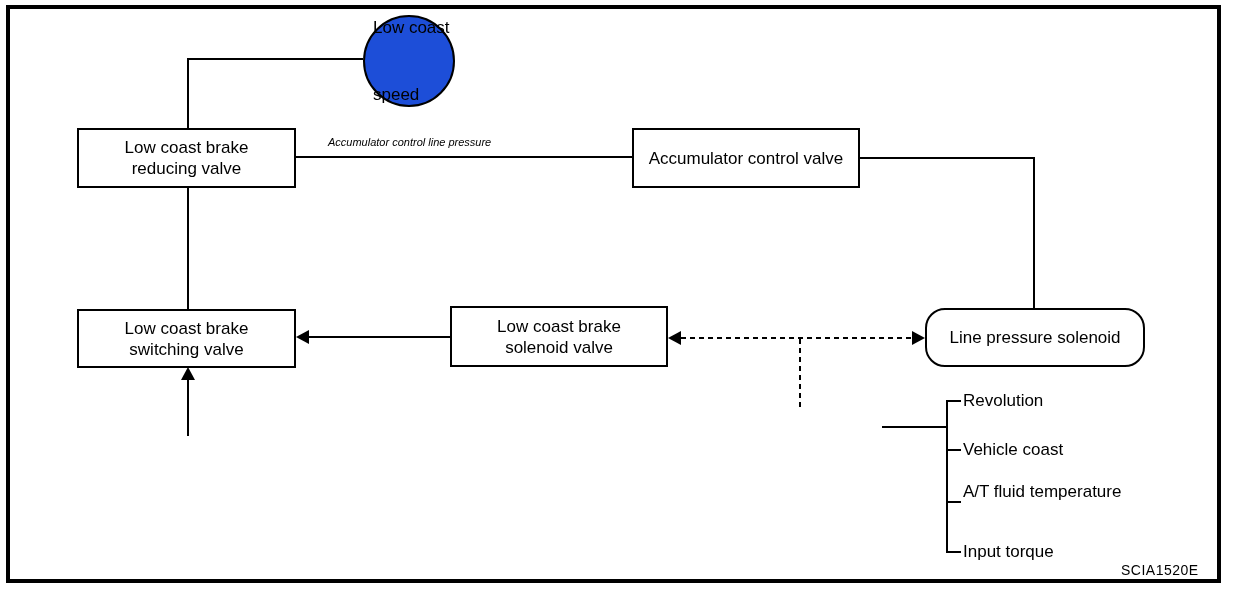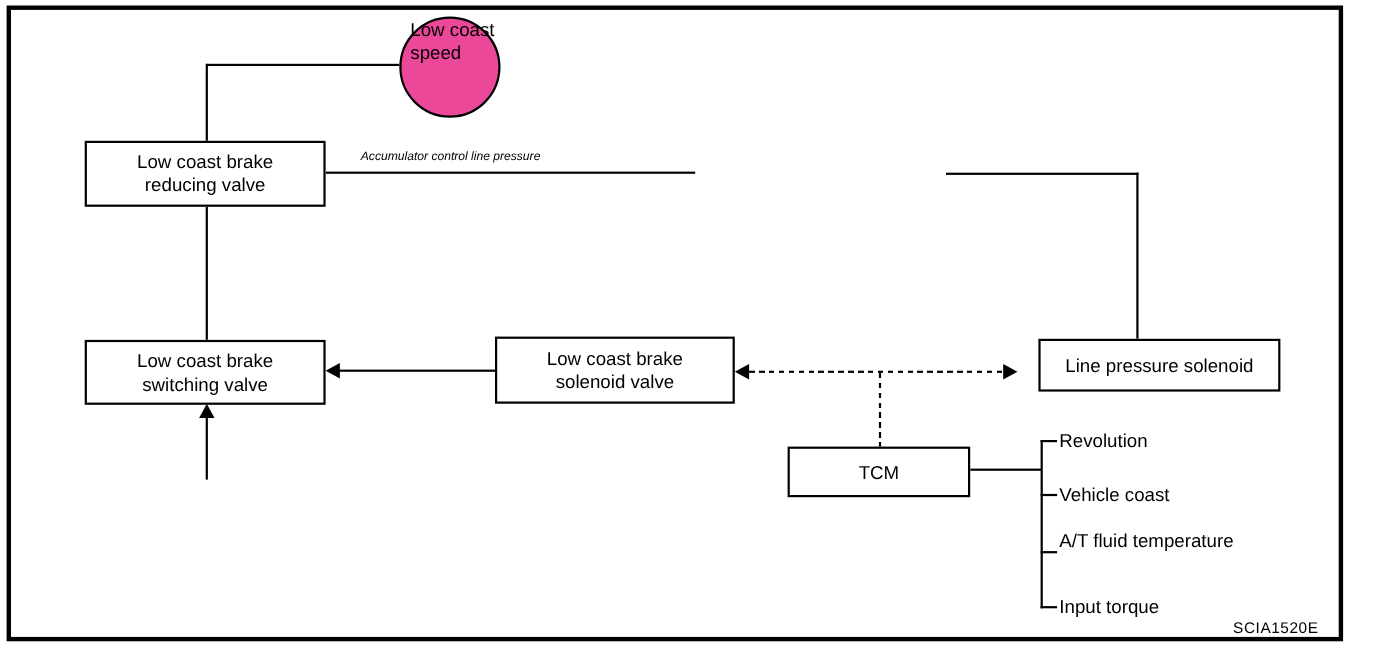--- a/index.html
+++ b/index.html
@@ -15,30 +15,30 @@
   .frame {
     position: absolute; left: 6px; top: 5px; width: 1215px; height: 578px;
     border: 4px solid #000; background: #fff;
   }
   .node {
     position: absolute; border: 2px solid #000; background: #fff;
     display: flex; flex-direction: column; align-items: center; justify-content: center;
     font-size: 17px; line-height: 21px; text-align: center; white-space: nowrap;
   }
   .circle-node {
-    position: absolute; border: 2px solid #000; border-radius: 50%; background: #ec4899;
-    display: flex; flex-direction: column; justify-content: flex-start;
+    position: absolute; border: 2px solid #000; border-radius: 50%; background: #1d4ed8;
+    display: flex; flex-direction: column; justify-content: space-between;
     font-size: 17px; line-height: 21px; text-align: left; padding-left: 8px;
     white-space: nowrap;
   }
   .box-reducing   { left: 77px;  top: 128px; width: 219px; height: 60px; }
   .box-accum      { left: 632px; top: 128px; width: 228px; height: 60px; }
   .box-switching  { left: 77px;  top: 309px; width: 219px; height: 59px; }
   .box-solenoid   { left: 450px; top: 306px; width: 218px; height: 61px; }
-  .box-linepress  { left: 944px; top: 308px; width: 220px; height: 48px; }
+  .box-linepress  { left: 925px; top: 308px; width: 220px; height: 59px; border-radius: 20px; }
   .box-tcm        { left: 716px; top: 406px; width: 166px; height: 46px; }
   .circle-lcb     { left: 363px; top: 15px;  width: 92px;  height: 92px; }
 
   .line { position: absolute; background: #000; }
   .dash-h { position: absolute; height: 2px;
     background: repeating-linear-gradient(to right, #000 0 5px, transparent 5px 9px); }
   .dash-v { position: absolute; width: 2px;
     background: repeating-linear-gradient(to bottom, #000 0 5px, transparent 5px 9px); }
 
   .arrow { position: absolute; width: 0; height: 0; }
@@ -87,38 +87,38 @@
   <div class="circle-node circle-lcb">
     <span>Low coast</span>
     <span>speed</span>
   </div>
 
   <div class="node box-reducing">
     <span>Low coast brake</span>
     <span>reducing valve</span>
   </div>
 
+  <div class="node box-accum">
+    <span>Accumulator control valve</span>
+  </div>
 
   <div class="node box-switching">
     <span>Low coast brake</span>
     <span>switching valve</span>
   </div>
 
   <div class="node box-solenoid">
     <span>Low coast brake</span>
     <span>solenoid valve</span>
   </div>
 
   <div class="node box-linepress">
     <span>Line pressure solenoid</span>
   </div>
 
-  <div class="node box-tcm">
-    <span>TCM</span>
-  </div>
 
   <div class="floating-label" style="left:328px; top:136px;">Accumulator control line pressure</div>
 
   <div class="sensor-label" style="top:392px;text-align:right;">Revolution</div>
   <div class="sensor-label" style="top:441px;">Vehicle coast</div>
   <div class="sensor-label" style="top:483px;">A/T fluid temperature</div>
   <div class="sensor-label" style="top:543px;">Input torque</div>
 
   <div class="figure-code">SCIA1520E</div>
 

